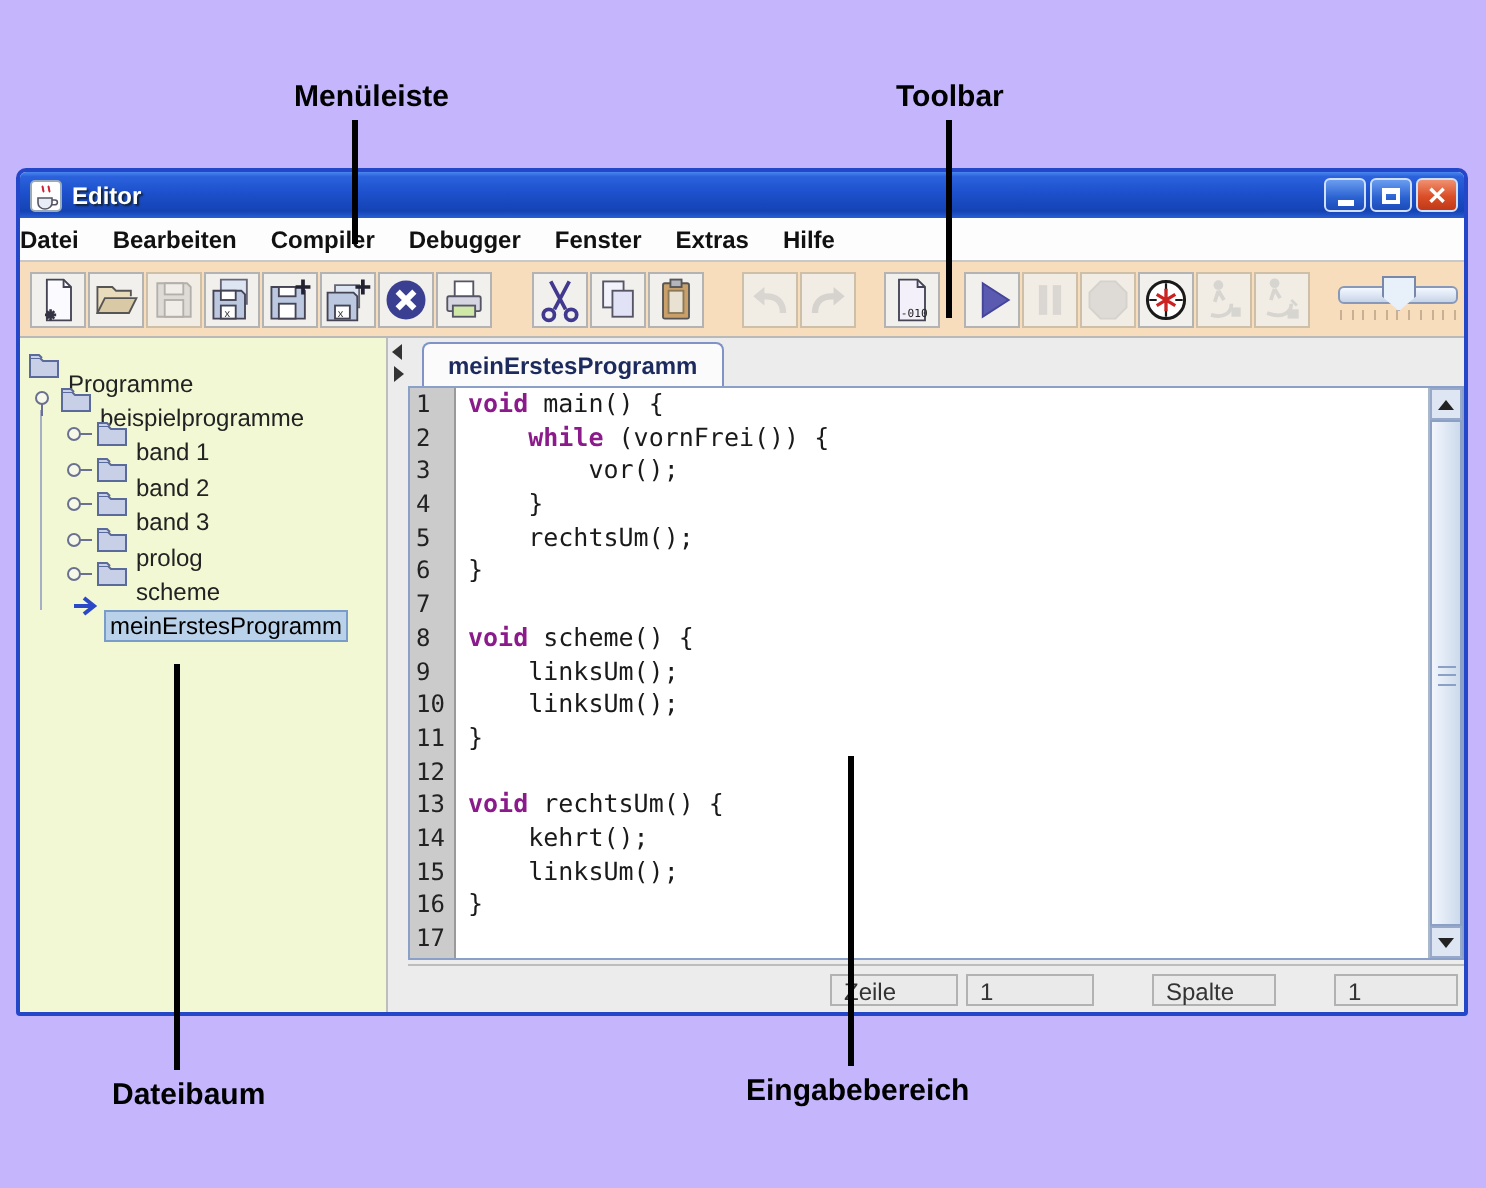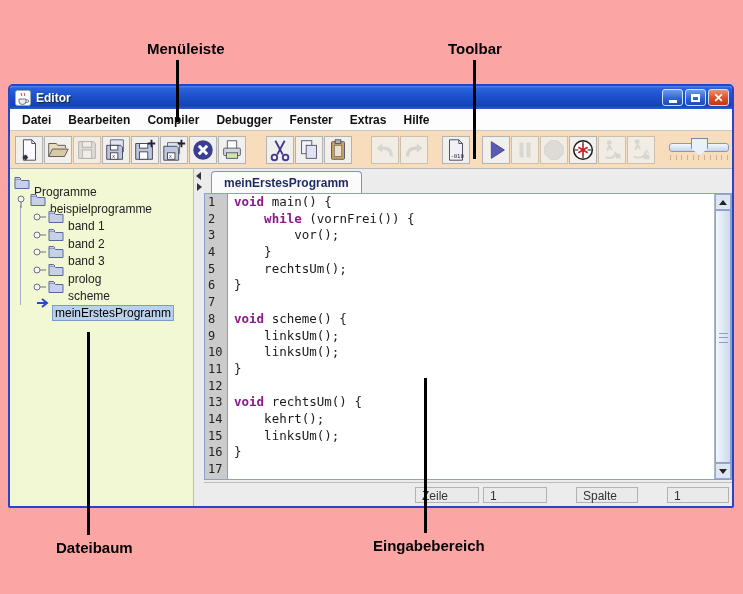--- a/index.html
+++ b/index.html
@@ -1,16 +1,16 @@
 <!DOCTYPE html>
 <html><head>
 <meta charset="utf-8">
 <style>
   html,body{margin:0;padding:0;background:#fff;}
-  #canvas{position:relative;width:743px;height:594px;background:#fca5a5;overflow:hidden;
+  #canvas{position:relative;width:743px;height:594px;background:#c4b5fd;overflow:hidden;
           font-family:"Liberation Sans",sans-serif;}
 
   
   .ann-label{position:absolute;font-weight:bold;font-size:15px;color:#000;}
   .ann-line{position:absolute;width:3px;background:#000;z-index:30;}
 
   
   #win{position:absolute;left:8px;top:84px;width:722px;height:420px;
        border:2px solid #2446c8;border-radius:5px 5px 2px 2px;background:#ececec;}
 
@@ -23,21 +23,21 @@
   .winbtn{width:21px;height:17px;margin-left:2px;border:1px solid #cfe0ff;border-radius:3px;
     display:flex;align-items:center;justify-content:center;box-sizing:border-box;}
   .winbtn.blue{background:linear-gradient(180deg,#6a9df0,#2a61d0 60%,#1c4cb8);}
   .winbtn.red{background:linear-gradient(180deg,#f09070,#da4f28 55%,#c03818);}
   .glyph-min{width:8px;height:3px;background:#fff;margin-top:8px;}
   .glyph-max{width:9px;height:8px;border:2px solid #fff;border-top-width:3px;box-sizing:border-box;}
   .glyph-x{color:#fff;font-weight:bold;font-size:12px;line-height:1;}
 
   
   #menubar{position:absolute;left:0;top:23px;right:0;height:21px;background:#fdfdfd;
-    border-bottom:1px solid #c8c8c8;display:flex;align-items:center;padding-left:12px;}
+    border-bottom:1px solid #c8c8c8;display:flex;align-items:center;}
   .menu-item{font-weight:bold;font-size:12px;color:#111;margin-right:17px;cursor:default;}
 
   
   #toolbar{position:absolute;left:0;top:45px;right:0;height:37px;background:#f8ddbc;
     border-bottom:1px solid #b9b9b9;display:flex;align-items:center;padding-left:4px;}
   .tbtn{width:28px;height:28px;margin-left:1px;background:#f2f0ec;border:1px solid #b3b3b3;
     box-sizing:border-box;display:flex;align-items:center;justify-content:center;flex:0 0 auto;}
   .tbtn.disabled{background:#f1ece4;border-color:#cdbfa8;}
   .tbtn.disabled svg{filter:grayscale(1) opacity(.45);}
   .tbtn svg{display:block;}

